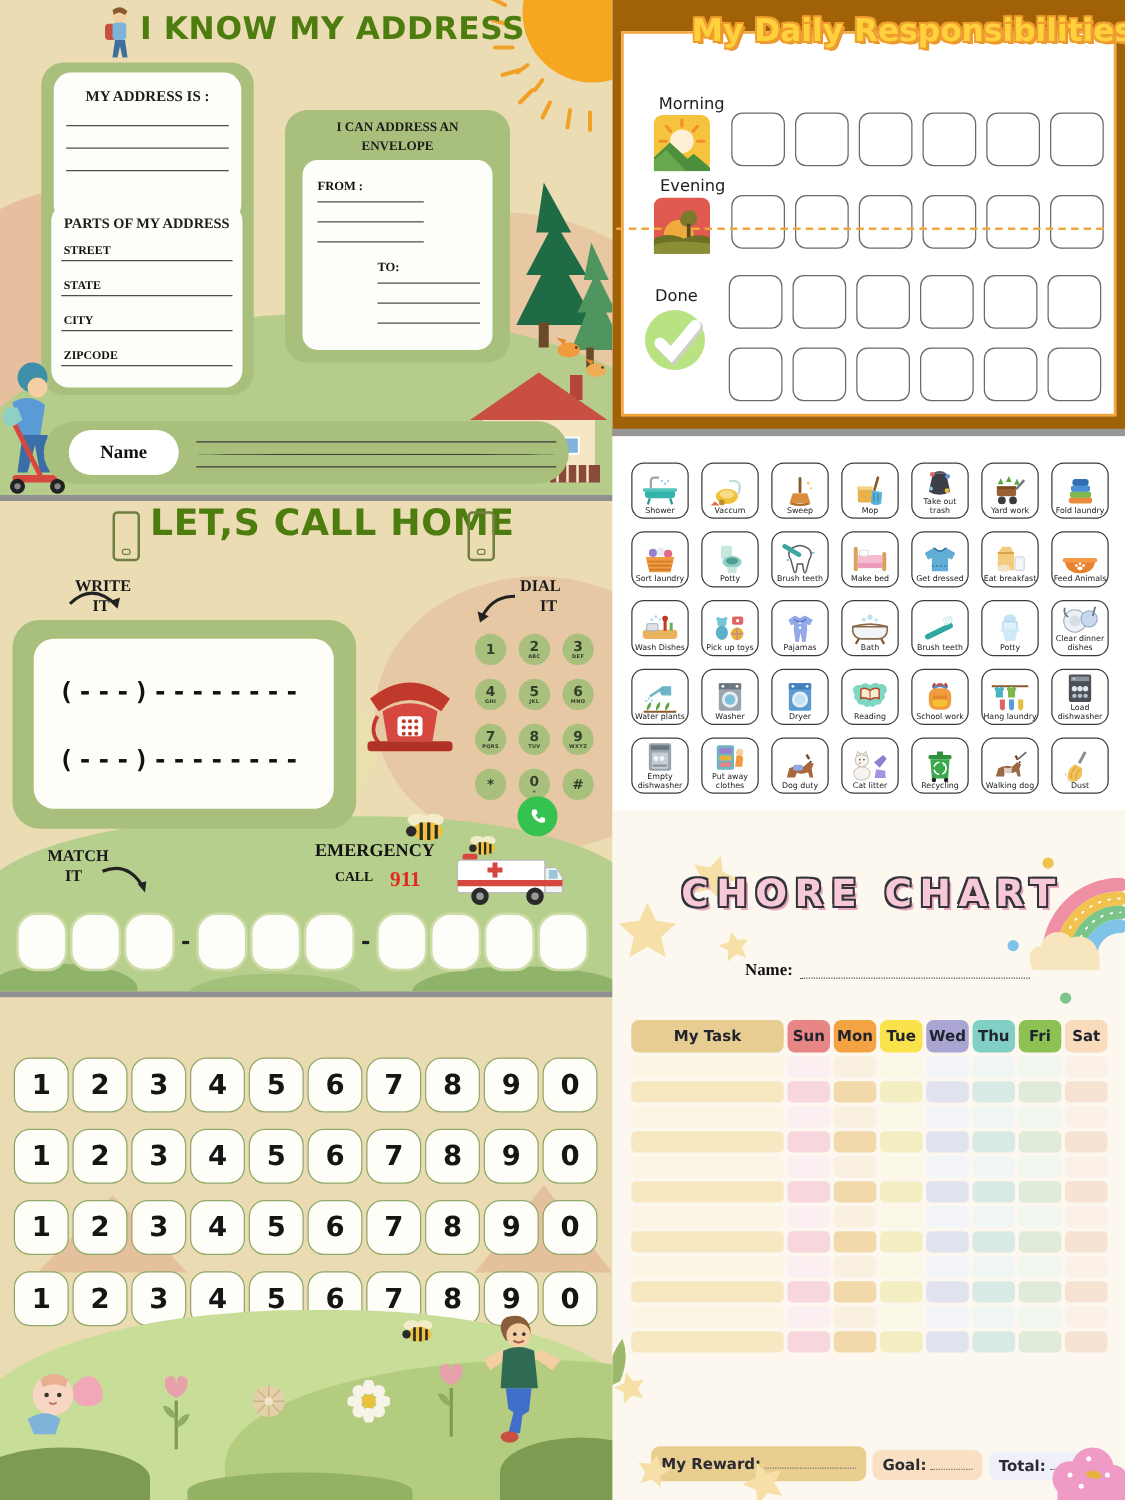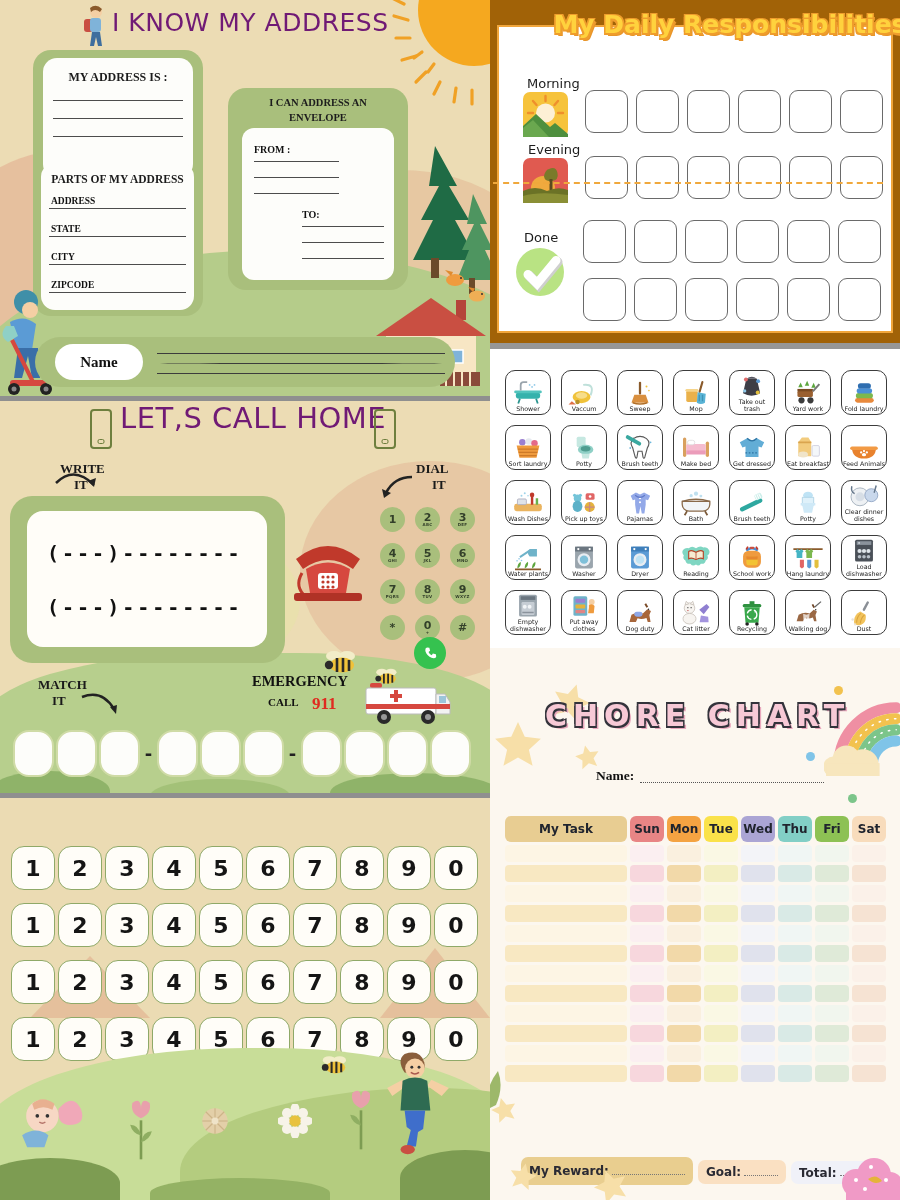--- a/index.html
+++ b/index.html
@@ -13,21 +13,21 @@
   #addr{left:0;top:0;width:490px;height:401px;background:#ecdcb4;border-bottom:5px solid #8f8f8f;overflow:hidden;}
   #call{left:0;top:401px;width:490px;height:397px;background:#ecdcb4;border-bottom:5px solid #8f8f8f;overflow:hidden;}
   #nums{left:0;top:798px;width:490px;height:402px;background:#ebdbb3;overflow:hidden;}
 
   
   #resp{left:490px;top:0;width:480px;height:349px;background:#a16207;border-bottom:6px solid #979797;overflow:hidden;padding-left:38px;}
   #icons{left:490px;top:349px;width:410px;height:299px;background:#fff;overflow:hidden;}
   #chart{left:490px;top:648px;width:410px;height:552px;background:#fcf7ef;overflow:hidden;}
 
   
-  .sheet-title{font-weight:400;color:#701a75;letter-spacing:.5px;white-space:nowrap;}
+  .sheet-title{font-weight:700;color:#4d7c0f;letter-spacing:.5px;white-space:nowrap;}
   #addr-title{left:112px;top:8px;font-size:25px;}
   .green-panel{position:absolute;background:#a9bf7c;border-radius:18px;}
   .white-box{position:absolute;background:#fdfdfa;border-radius:14px;}
   .box-title{font-family:"Liberation Serif",serif;font-weight:bold;color:#1c1c1c;text-align:center;}
   .wline{position:absolute;border-top:1.5px solid #4c4c4c;}
   .wline.dot{border-top:1.5px dotted #4c4c4c;}
   .field-label{position:absolute;font-family:"Liberation Serif",serif;font-weight:bold;font-size:9.5px;color:#111;}
   .hill{position:absolute;border-radius:50%;}
   #name-bar{left:35px;top:337px;width:420px;height:50px;background:#a9bf7c;border-radius:25px;}
   #name-oval{left:20px;top:7px;width:88px;height:36px;background:#fff;border-radius:18px;
@@ -137,21 +137,21 @@
 
     <div class="green-panel" style="left:33px;top:50px;width:170px;height:266px;">
       <div class="white-box" style="left:10px;top:8px;width:150px;height:120px;">
         <div class="box-title" style="padding-top:12px;font-size:12px;">MY ADDRESS IS :</div>
         <div class="wline" style="left:10px;right:10px;top:42px;"></div>
         <div class="wline" style="left:10px;right:10px;top:60px;"></div>
         <div class="wline" style="left:10px;right:10px;top:78px;"></div>
       </div>
       <div class="white-box" style="left:8px;top:113px;width:153px;height:147px;">
         <div class="box-title" style="padding-top:10px;font-size:11.5px;">PARTS OF MY ADDRESS</div>
-        <div class="field-label" style="left:10px;top:33px;">ADDRESS</div>
+        <div class="field-label" style="left:10px;top:33px;">STREET</div>
         <div class="wline" style="left:8px;right:8px;top:45px;"></div>
         <div class="field-label" style="left:10px;top:61px;">STATE</div>
         <div class="wline" style="left:8px;right:8px;top:73px;"></div>
         <div class="field-label" style="left:10px;top:89px;">CITY</div>
         <div class="wline" style="left:8px;right:8px;top:101px;"></div>
         <div class="field-label" style="left:10px;top:117px;">ZIPCODE</div>
         <div class="wline" style="left:8px;right:8px;top:129px;"></div>
       </div>
     </div>
 

